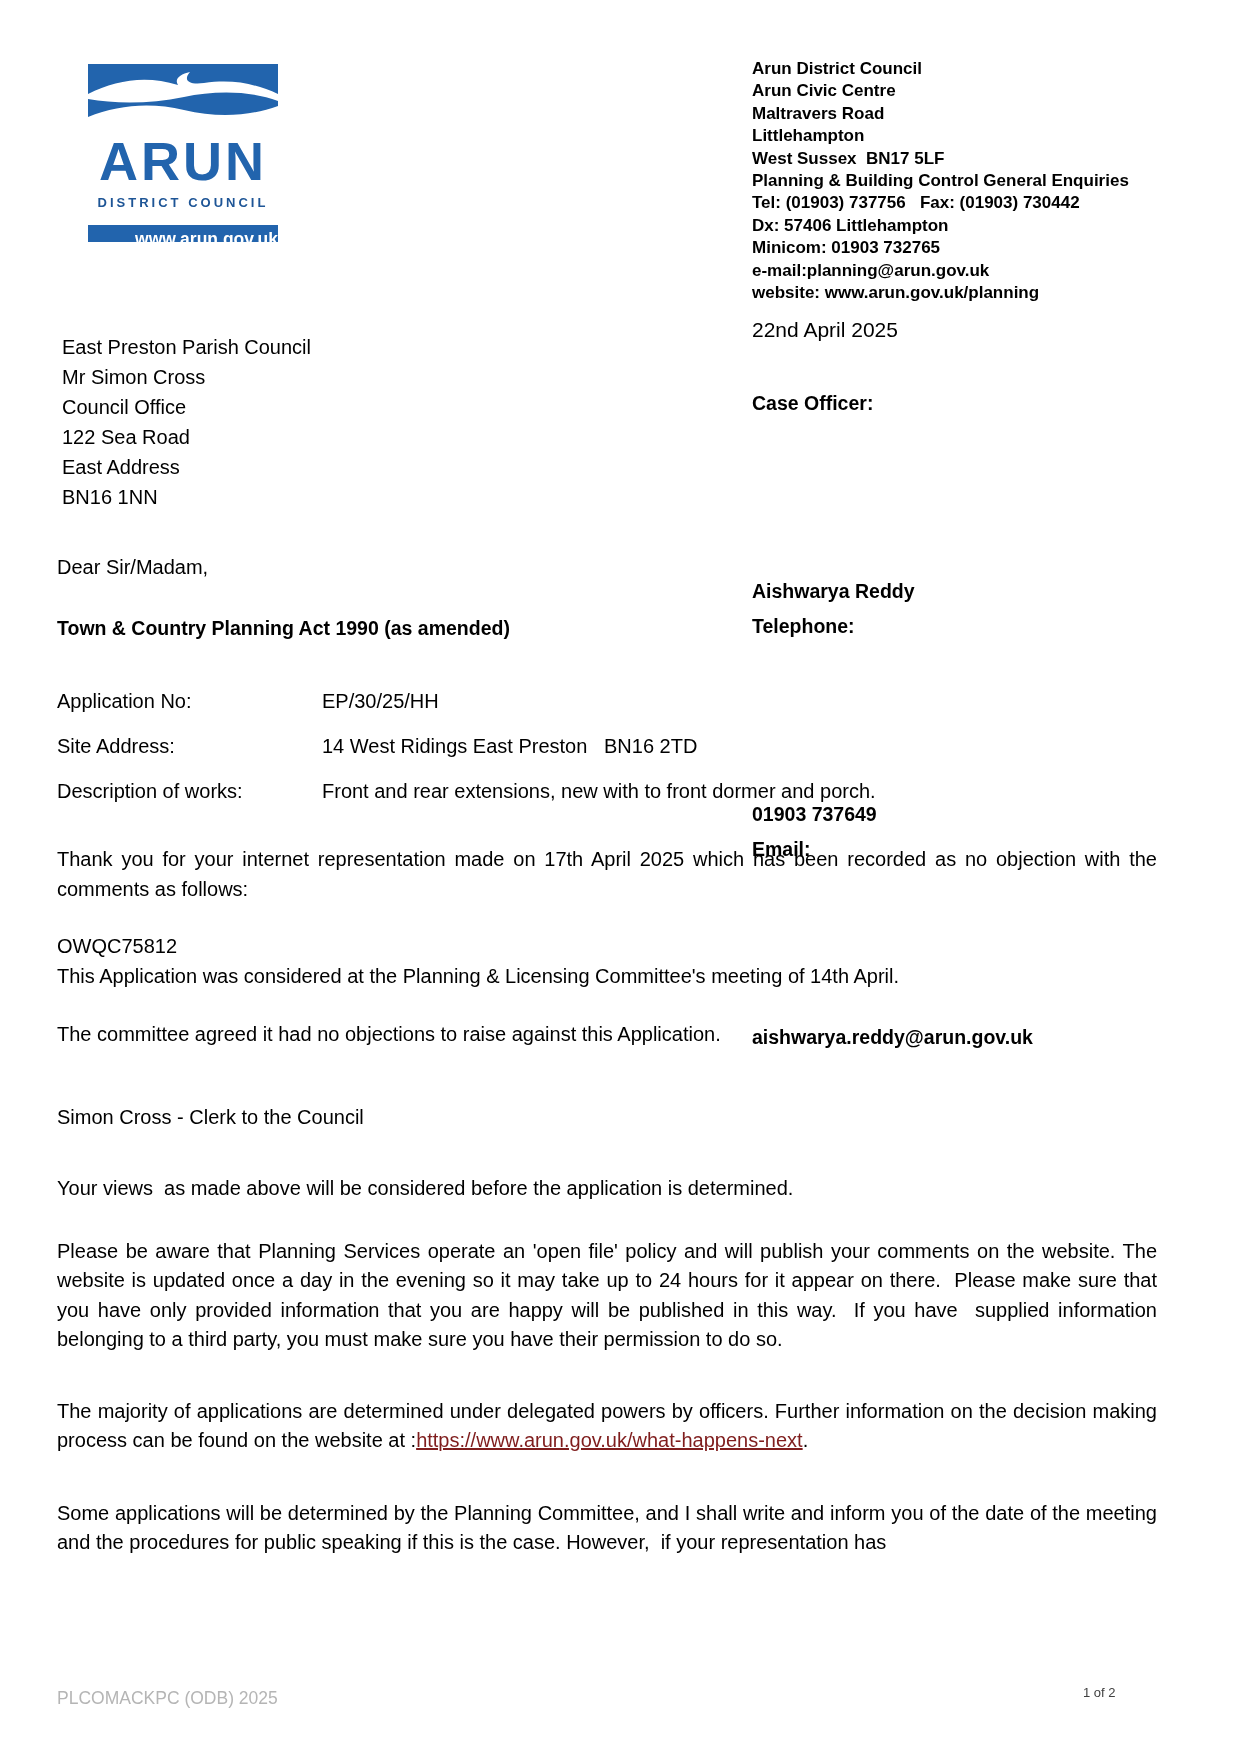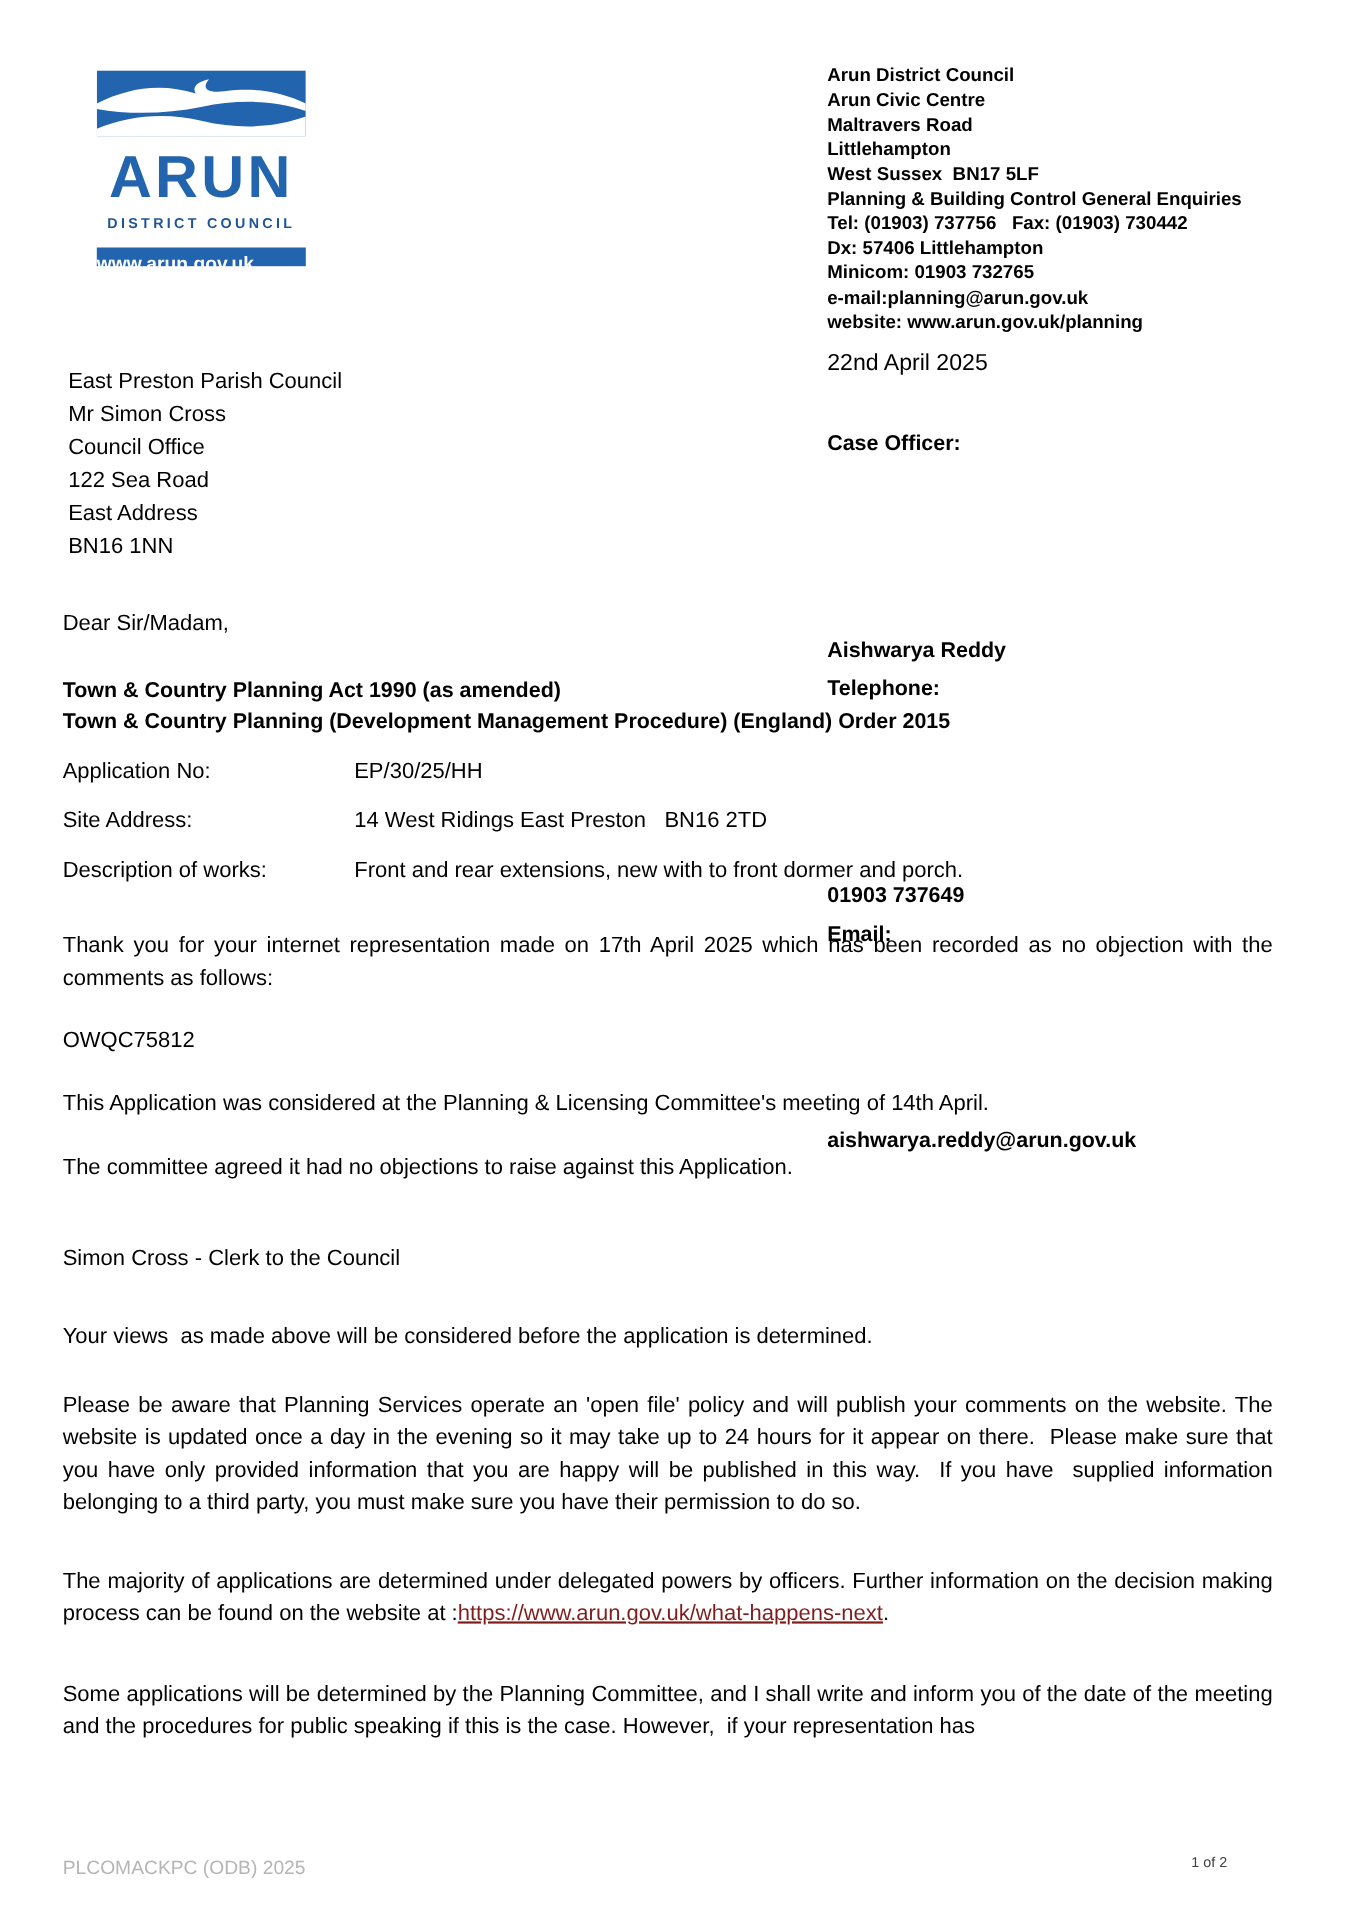--- a/index.html
+++ b/index.html
@@ -23,21 +23,21 @@
     color: #2264ad; line-height: 1;
   }
   .logo-sub {
     margin-top: 7px; text-align: center;
     font-size: 13px; font-weight: bold; letter-spacing: 3px;
     color: #1e5596;
   }
   .logo-bar {
     margin-top: 15px; height: 17px; background: #2264ad;
     color: #fff; font-size: 17.5px; font-weight: bold;
-    text-align: left; line-height: 29px;
+    text-align: right; line-height: 29px;
   }
 
   
   .sender {
     position: absolute; left: 752px; top: 58px; width: 488px;
     font-size: 17px; font-weight: bold; line-height: 22.4px;
     white-space: pre; overflow: hidden;
   }
   .date-line { position: absolute; left: 752px; top: 318px; font-size: 21px; }
 
@@ -54,21 +54,21 @@
   .salutation { position: absolute; left: 57px; top: 556px; font-size: 20px; }
   .subject { position: absolute; left: 57px; top: 614px; font-size: 19.5px; font-weight: bold; line-height: 28px; }
   .details { position: absolute; left: 57px; top: 686px; width: 1128px; }
   .details-row { display: flex; margin-bottom: 15px; font-size: 20px; line-height: 30px; }
   .details-label { flex: 0 0 265px; }
   .details-value { white-space: pre-wrap; }
 
   
   .body-text { position: absolute; left: 57px; top: 845px; width: 1100px; font-size: 20px; }
   .body-text p { line-height: 29.5px; text-align: justify; white-space: pre-wrap; }
-  .g27 { margin-bottom: 27px; }
+  .g27 { }
   .g28 { margin-bottom: 28px; }
   .g29 { margin-bottom: 29px; }
   .g33 { margin-bottom: 33px; }
   .g42 { margin-bottom: 42px; }
   .g43 { margin-bottom: 43px; }
   .g53 { margin-bottom: 53px; }
   .weblink { color: #7f1d1d; text-decoration: underline; }
 
   
   .footer-left { position: absolute; left: 57px; top: 1688px; font-size: 17.5px; color: #b5b5b5; }
@@ -125,21 +125,20 @@
     <div>Council Office</div>
     <div>122 Sea Road</div>
     <div>East Address</div>
     <div>BN16 1NN</div>
   </div>
 
   <div class="salutation">Dear Sir/Madam,</div>
 
   <div class="subject">
     <div>Town &amp; Country Planning Act 1990 (as amended)</div>
-    <div>Town &amp; Country Planning (Development Management Procedure) (England) Order 2015</div>
   </div>
 
   <div class="details">
     <div class="details-row">
       <span class="details-label">Application No:</span>
       <span class="details-value">EP/30/25/HH</span>
     </div>
     <div class="details-row">
       <span class="details-label">Site Address:</span>
       <span class="details-value">14 West Ridings East Preston   BN16 2TD</span>

